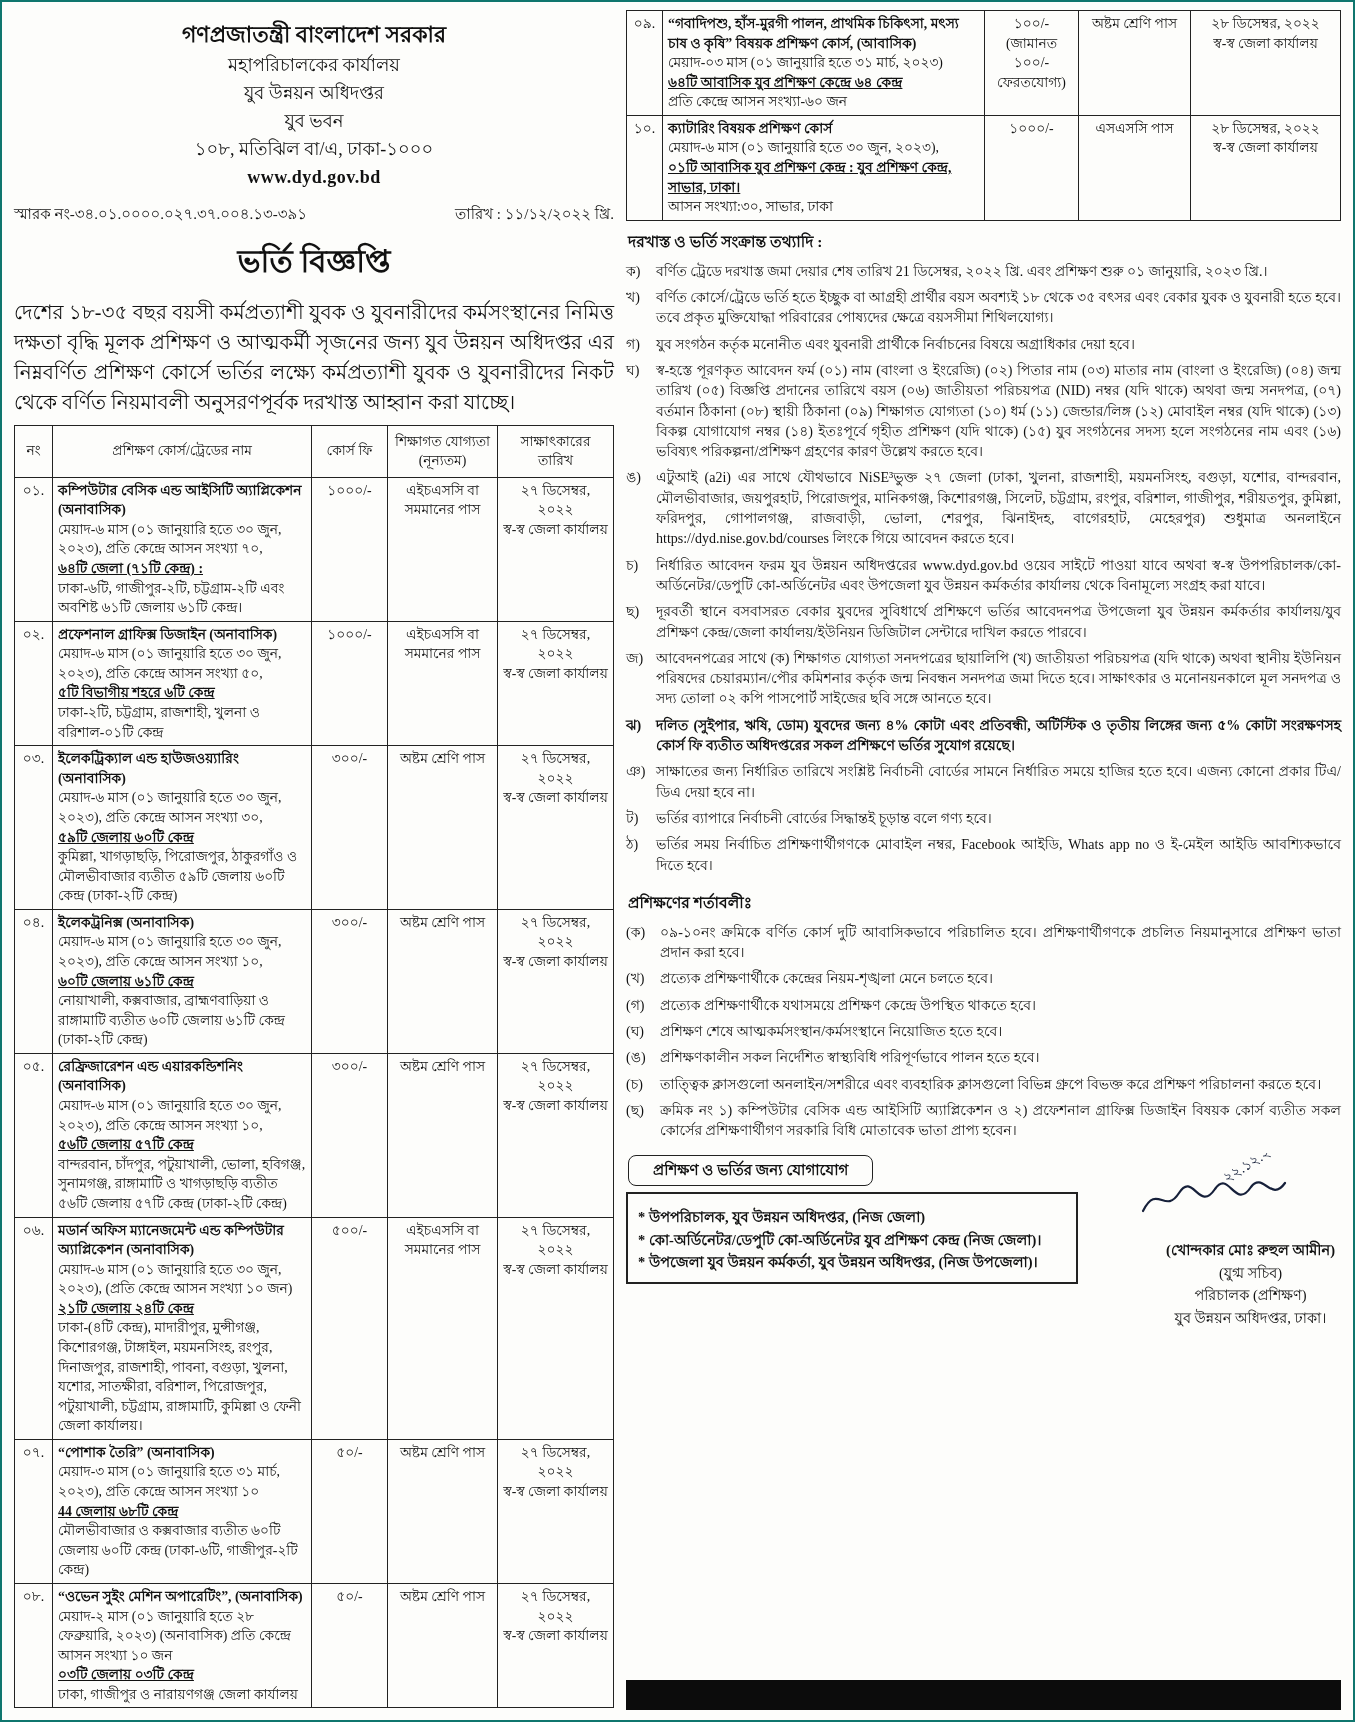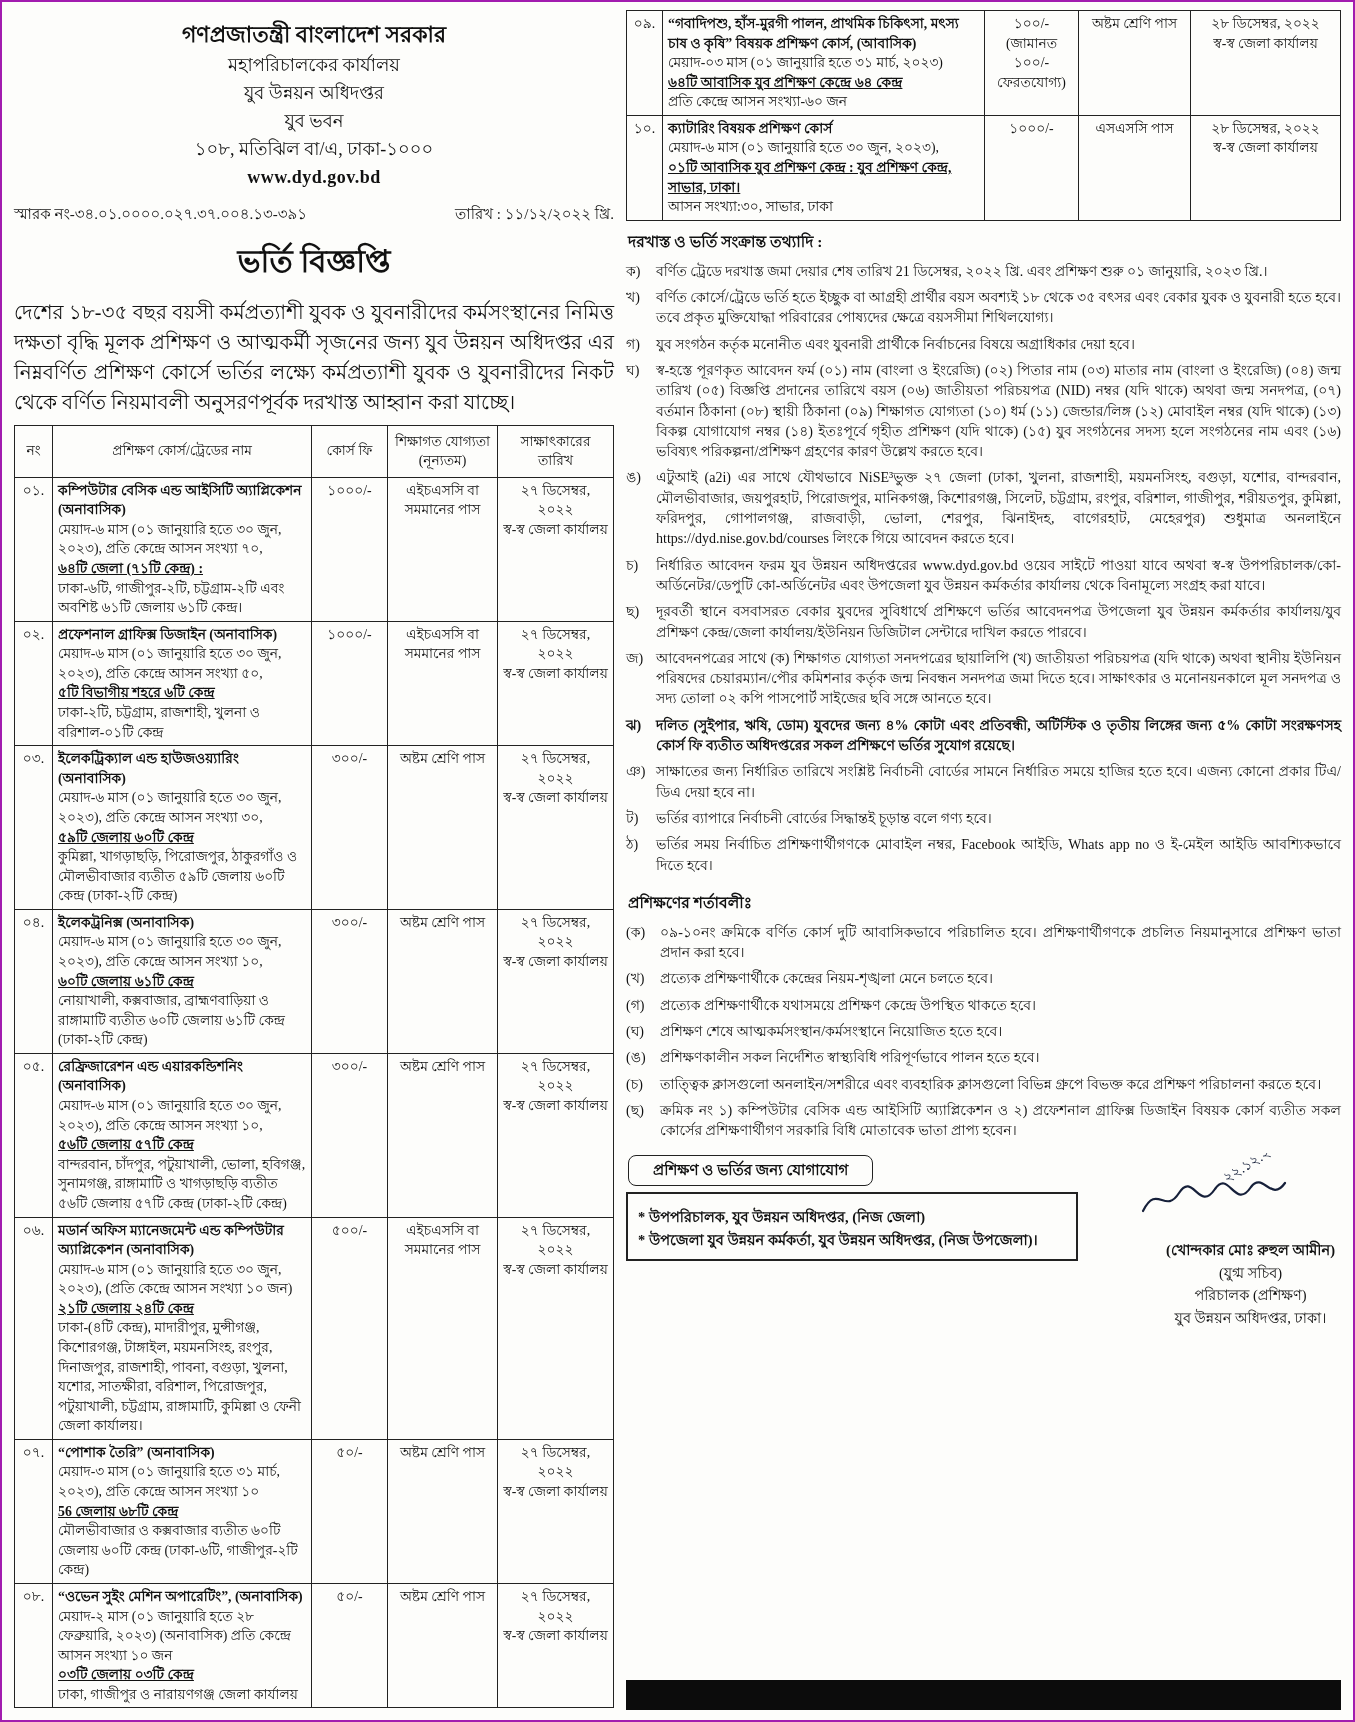--- a/index.html
+++ b/index.html
@@ -1,20 +1,20 @@
 <!DOCTYPE html>
 <html><head>
 <meta charset="utf-8">
 <style>
   * { margin:0; padding:0; box-sizing:border-box; }
   html,body { background:#d9d9d9; }
   body { font-family:"Liberation Serif", serif; color:#111; }
   .page {
     width:1355px; height:1722px; background:#fdfdfb; margin:0 auto;
-    border:2px solid #a21caf; padding:8px 12px 10px 12px; overflow:hidden;
+    border:2px solid #0f766e; padding:8px 12px 10px 12px; overflow:hidden;
     position:relative;
   }
   .columns { display:flex; gap:12px; height:100%; }
   .col-left { flex:0 0 600px; width:600px; }
   .col-right { flex:1; display:flex; flex-direction:column; min-width:0; }
 
   
   .org-header { text-align:center; margin-top:8px; line-height:1.55; }
   .org-govt { font-size:22px; font-weight:bold; }
   .org-line { font-size:18px; }
@@ -174,21 +174,21 @@
             <td class="cell-fee pre">৫০০/-</td>
             <td class="cell-qual">এইচএসসি বা সমমানের পাস</td>
             <td class="cell-date pre">২৭ ডিসেম্বর, ২০২২
 স্ব-স্ব জেলা কার্যালয়</td>
           </tr>
           <tr>
             <td class="cell-no">০৭.</td>
             <td>
               <div class="row-title">“পোশাক তৈরি” (অনাবাসিক)</div>
               <div class="pre">মেয়াদ-৩ মাস (০১ জানুয়ারি হতে ৩১ মার্চ, ২০২৩), প্রতি কেন্দ্রে আসন সংখ্যা ১০</div>
-              <div class="row-line2">56 জেলায় ৬৮টি কেন্দ্র</div>
+              <div class="row-line2">44 জেলায় ৬৮টি কেন্দ্র</div>
               <div class="pre">মৌলভীবাজার ও কক্সবাজার ব্যতীত ৬০টি জেলায় ৬০টি কেন্দ্র (ঢাকা-৬টি, গাজীপুর-২টি কেন্দ্র)</div>
             </td>
             <td class="cell-fee pre">৫০/-</td>
             <td class="cell-qual">অষ্টম শ্রেণি পাস</td>
             <td class="cell-date pre">২৭ ডিসেম্বর, ২০২২
 স্ব-স্ব জেলা কার্যালয়</td>
           </tr>
           <tr>
             <td class="cell-no">০৮.</td>
             <td>
@@ -322,20 +322,21 @@
       <div class="cond-item">
         <span class="cond-label">(ছ)</span>
         <span class="info-text">ক্রমিক নং ১) কম্পিউটার বেসিক এন্ড আইসিটি অ্যাপ্লিকেশন ও ২) প্রফেশনাল গ্রাফিক্স ডিজাইন বিষয়ক কোর্স ব্যতীত সকল কোর্সের প্রশিক্ষণার্থীগণ সরকারি বিধি মোতাবেক ভাতা প্রাপ্য হবেন।</span>
       </div>
 
       <div class="bottom-area">
         <div class="bottom-left">
           <div class="contact-heading">প্রশিক্ষণ ও ভর্তির জন্য যোগাযোগ</div>
           <div class="contact-box">
             <div class="contact-line">* উপপরিচালক, যুব উন্নয়ন অধিদপ্তর, (নিজ জেলা)</div>
+            <div class="contact-line">* কো-অর্ডিনেটর/ডেপুটি কো-অর্ডিনেটর যুব প্রশিক্ষণ কেন্দ্র (নিজ জেলা)।</div>
             <div class="contact-line">* উপজেলা যুব উন্নয়ন কর্মকর্তা, যুব উন্নয়ন অধিদপ্তর, (নিজ উপজেলা)।</div>
           </div>
         </div>
 
         <div class="signature-block">
           <div class="scribble">
             <svg width="170" height="78" viewBox="0 0 170 78" aria-hidden="true">
               <path d="M8,58 C22,30 30,62 44,40 C58,18 64,60 80,36 C94,16 100,58 116,34 C128,18 136,50 150,30" stroke="#16203a" stroke-width="2.2" fill="none" stroke-linecap="round"></path>
               <text x="92" y="30" transform="rotate(-32 92 30)" font-size="14" fill="#16203a">২২.১২.২০২২</text>
             </svg>

